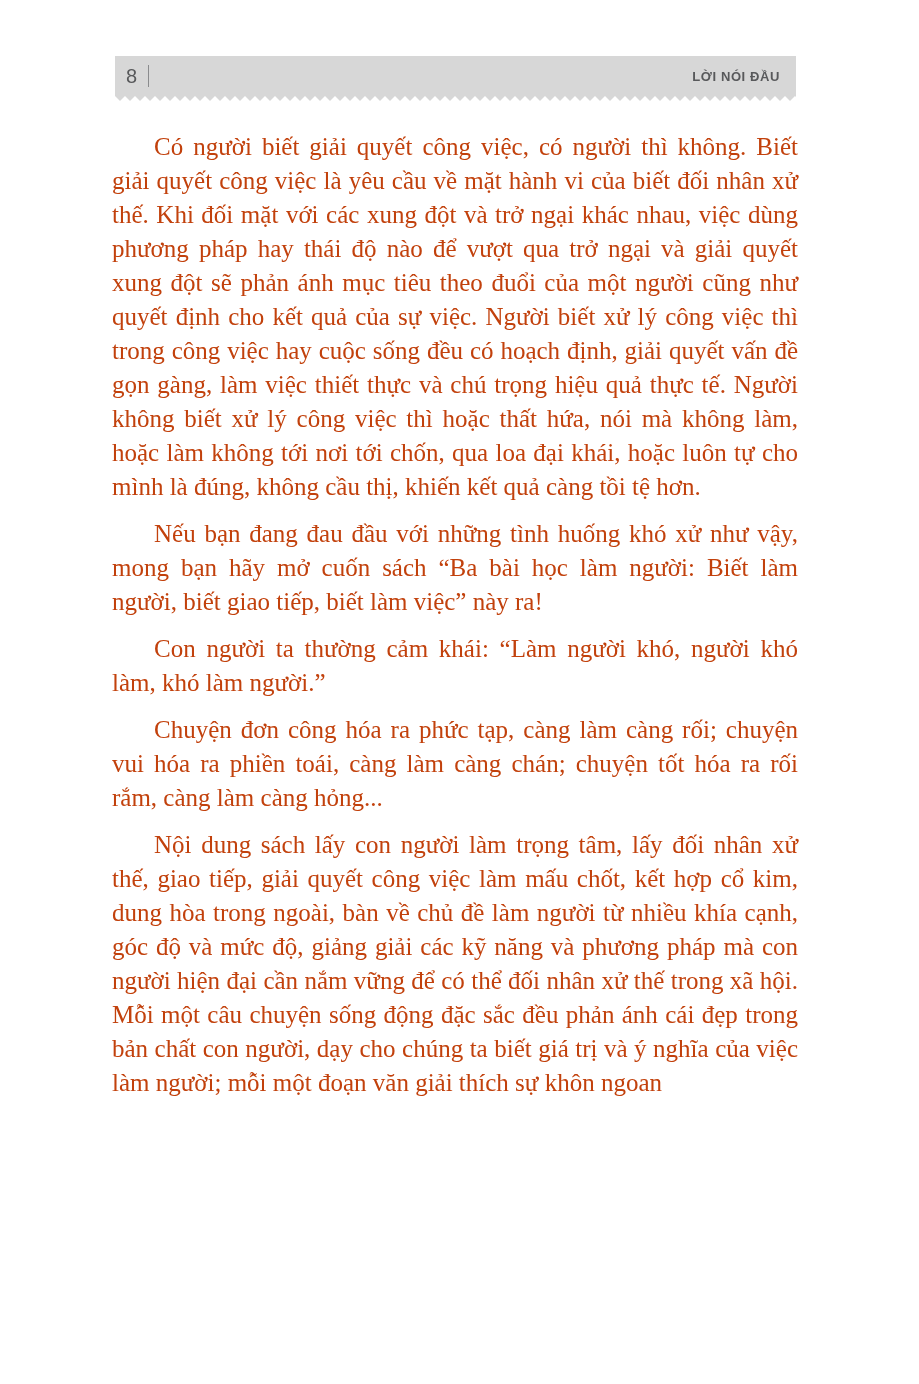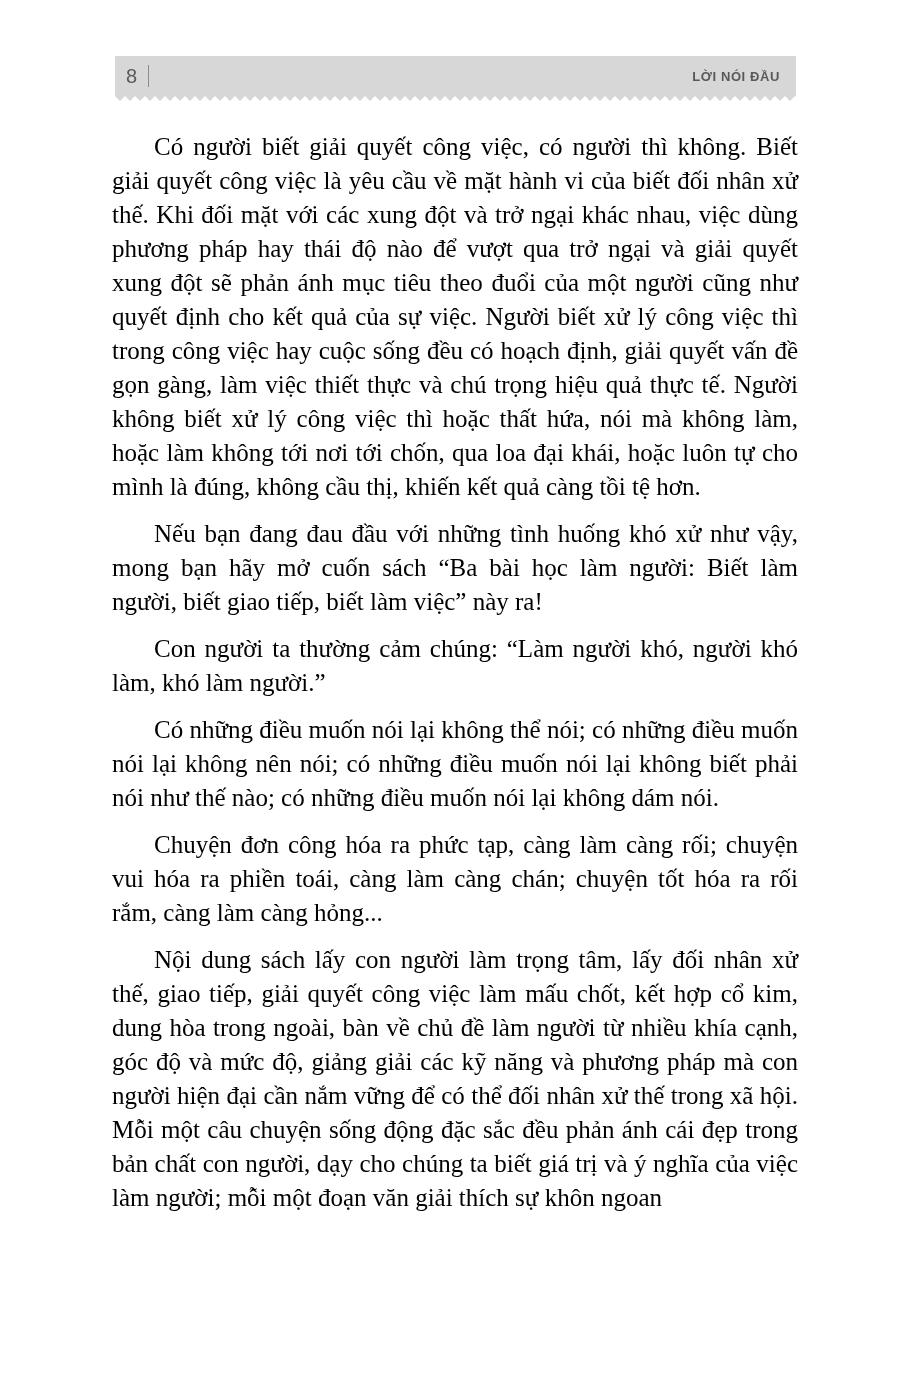--- a/index.html
+++ b/index.html
@@ -50,21 +50,21 @@
   }
   .zigzag { display: block; }
 
   
   .page-body {
     position: absolute;
     left: 112px; top: 130px;
     width: 686px;
     font-size: 25px;
     line-height: 34px;
-    color: #000000;
+    color: #c2410c;
     text-align: justify;
   }
   .page-body p {
     margin: 0 0 13px 0;
     text-indent: 42px;
   }
   .page-body p.subheading {
     font-style: italic;
     margin: 20px 0 7px 0;
   }
@@ -87,19 +87,18 @@
           <path d="M0 0 L5 5 L10 0 Z" fill="#d7d7d7"></path>
         </pattern>
       </defs>
       <rect width="681" height="6" fill="url(#zz)"></rect>
     </svg>
   </header>
 
   <main class="page-body">
     <p>Có người biết giải quyết công việc, có người thì không. Biết giải quyết công việc là yêu cầu về mặt hành vi của biết đối nhân xử thế. Khi đối mặt với các xung đột và trở ngại khác nhau, việc dùng phương pháp hay thái độ nào để vượt qua trở ngại và giải quyết xung đột sẽ phản ánh mục tiêu theo đuổi của một người cũng như quyết định cho kết quả của sự việc. Người biết xử lý công việc thì trong công việc hay cuộc sống đều có hoạch định, giải quyết vấn đề gọn gàng, làm việc thiết thực và chú trọng hiệu quả thực tế. Người không biết xử lý công việc thì hoặc thất hứa, nói mà không làm, hoặc làm không tới nơi tới chốn, qua loa đại khái, hoặc luôn tự cho mình là đúng, không cầu thị, khiến kết quả càng tồi tệ hơn.</p>
     <p>Nếu bạn đang đau đầu với những tình huống khó xử như vậy, mong bạn hãy mở cuốn sách “Ba bài học làm người: Biết làm người, biết giao tiếp, biết làm việc” này ra!</p>
-    <p>Con người ta thường cảm chúng: “Làm người khó, người khó làm, khó làm người.”</p>
-    <p>Có những điều muốn nói lại không thể nói; có những điều muốn nói lại không nên nói; có những điều muốn nói lại không biết phải nói như thế nào; có những điều muốn nói lại không dám nói.</p>
+    <p>Con người ta thường cảm khái: “Làm người khó, người khó làm, khó làm người.”</p>
     <p>Chuyện đơn công hóa ra phức tạp, càng làm càng rối; chuyện vui hóa ra phiền toái, càng làm càng chán; chuyện tốt hóa ra rối rắm, càng làm càng hỏng...</p>
     <p>Nội dung sách lấy con người làm trọng tâm, lấy đối nhân xử thế, giao tiếp, giải quyết công việc làm mấu chốt, kết hợp cổ kim, dung hòa trong ngoài, bàn về chủ đề làm người từ nhiều khía cạnh, góc độ và mức độ, giảng giải các kỹ năng và phương pháp mà con người hiện đại cần nắm vững để có thể đối nhân xử thế trong xã hội. Mỗi một câu chuyện sống động đặc sắc đều phản ánh cái đẹp trong bản chất con người, dạy cho chúng ta biết giá trị và ý nghĩa của việc làm người; mỗi một đoạn văn giải thích sự khôn ngoan</p>
   </main>
 
 </div>
 
 </body></html>

